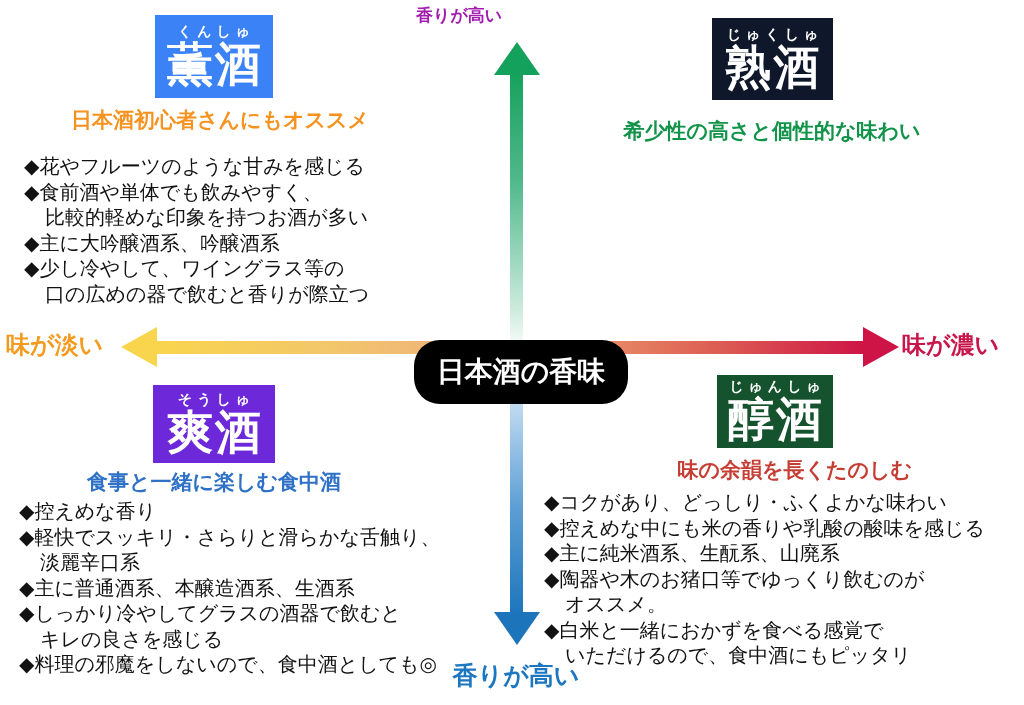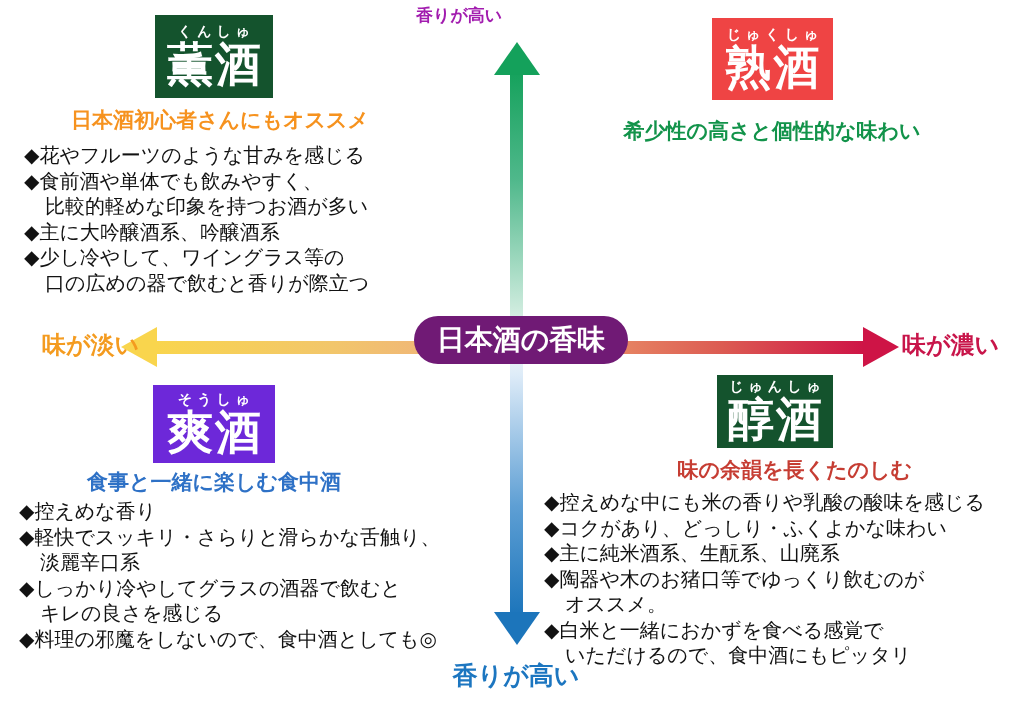--- a/index.html
+++ b/index.html
@@ -11,50 +11,50 @@
     background:linear-gradient(180deg,#14A15B 0%,#4FB88B 20%,#CDEBDD 44%,#F5FAF7 50%,#DDEBF8 56%,#5E9FD4 80%,#1C75BB 100%);}
   .head{position:absolute;width:0;height:0;z-index:1;}
   .head-up{left:494px;top:42px;border-left:23px solid transparent;border-right:23px solid transparent;border-bottom:33px solid #14A15B;}
   .head-down{left:494px;top:612px;border-left:23px solid transparent;border-right:23px solid transparent;border-top:33px solid #1C75BB;}
   .h-shaft{position:absolute;left:156px;top:341px;width:708px;height:13px;z-index:1;
     background:linear-gradient(90deg,#F9D54D 0%,#F2C66B 25%,#EFAF7D 45%,#E98E67 62%,#DC5B52 80%,#CE1446 100%);}
   .head-left{left:121px;top:327px;border-top:20px solid transparent;border-bottom:20px solid transparent;border-right:36px solid #F9D54D;}
   .head-right{left:863px;top:327px;border-top:20px solid transparent;border-bottom:20px solid transparent;border-left:36px solid #CE1446;}
 
   
-  .pill{position:absolute;left:414px;top:316px;width:214px;height:48px;border-radius:26px;
-    background:#701a75;color:#fff;font-size:28px;font-weight:bold;display:flex;align-items:center;justify-content:center;z-index:2;}
+  .pill{position:absolute;left:414px;top:340px;width:214px;height:64px;border-radius:26px;
+    background:#000000;color:#fff;font-size:28px;font-weight:bold;display:flex;align-items:center;justify-content:center;z-index:2;}
 
   
   .axis{position:absolute;font-weight:bold;z-index:2;}
   .axis-top{left:416px;top:4px;width:200px;text-align:left;font-size:17px;color:#a21caf;}
   .axis-bottom{left:416px;top:659px;width:200px;text-align:center;font-size:25px;color:#1C76C0;}
-  .axis-left{left:6px;top:329px;width:132px;font-size:24px;color:#F49B1F;margin-left:36px;}
+  .axis-left{left:6px;top:329px;width:132px;font-size:24px;color:#F49B1F;}
   .axis-right{left:902px;top:329px;width:120px;font-size:24px;color:#C8154A;}
 
   
   .badge{position:absolute;display:flex;flex-direction:column;align-items:center;justify-content:center;color:#fff;z-index:3;}
   .badge .furi{font-size:14px;font-weight:bold;letter-spacing:5px;padding-left:5px;line-height:1.2;}
   .badge .kanji{font-size:46px;font-weight:bold;letter-spacing:2px;padding-left:2px;line-height:1.08;}
-  .badge-kunshu{left:155px;top:15px;width:118px;height:83px;background:#14532d;}
-  .badge-jukushu{left:712px;top:18px;width:121px;height:82px;background:#ef4444;}
+  .badge-kunshu{left:155px;top:15px;width:118px;height:83px;background:#3b82f6;}
+  .badge-jukushu{left:712px;top:18px;width:121px;height:82px;background:#0f172a;}
   .badge-soshu{left:153px;top:385px;width:122px;height:78px;background:#6d28d9;}
   .badge-junshu{left:717px;top:375px;width:116px;height:73px;background:#14532d;}
 
   
   .subtitle{position:absolute;font-weight:bold;font-size:21px;text-align:center;z-index:3;}
   .sub-kunshu{left:28px;top:106px;width:384px;color:#F6921E;}
   .sub-jukushu{left:588px;top:108px;width:368px;color:#12934A;margin-top:9px;}
   .sub-soshu{left:58px;top:468px;width:312px;color:#2E71C6;}
   .sub-junshu{left:640px;top:456px;width:272px;color:#C63D33;text-align:right;}
 
   
   .bullets{position:absolute;z-index:3;color:#121212;}
   .bullet{font-size:20px;line-height:25.5px;white-space:pre-line;text-indent:-1.05em;padding-left:1.05em;}
-  .bl-kunshu{left:24px;top:143px;width:452px;}
+  .bl-kunshu{left:24px;top:154px;width:452px;}
   .bl-jukushu{left:544px;top:143px;width:480px;}
   .bl-soshu{left:19px;top:499px;width:478px;}
   .bl-junshu{left:544px;top:490px;width:480px;}
 </style>
 </head>
 <body>
 
 <div id="stage">
 
   <div class="v-shaft"></div>
@@ -93,33 +93,34 @@
 
   <div class="badge badge-soshu">
     <span class="furi">そうしゅ</span>
     <span class="kanji">爽酒</span>
   </div>
   <div class="subtitle sub-soshu">食事と一緒に楽しむ食中酒</div>
   <div class="bullets bl-soshu">
     <div class="bullet">◆控えめな香り</div>
     <div class="bullet">◆軽快でスッキリ・さらりと滑らかな舌触り、
 淡麗辛口系</div>
+    <div class="bullet">◆主に普通酒系、本醸造酒系、生酒系</div>
     <div class="bullet">◆しっかり冷やしてグラスの酒器で飲むと
 キレの良さを感じる</div>
     <div class="bullet">◆料理の邪魔をしないので、食中酒としても◎</div>
   </div>
 
   <div class="badge badge-junshu">
     <span class="furi">じゅんしゅ</span>
     <span class="kanji">醇酒</span>
   </div>
   <div class="subtitle sub-junshu">味の余韻を長くたのしむ</div>
   <div class="bullets bl-junshu">
+    <div class="bullet">◆コクがあり、どっしり・ふくよかな味わい</div>
     <div class="bullet">◆控えめな中にも米の香りや乳酸の酸味を感じる</div>
-    <div class="bullet">◆コクがあり、どっしり・ふくよかな味わい</div>
     <div class="bullet">◆主に純米酒系、生酛系、山廃系</div>
     <div class="bullet">◆陶器や木のお猪口等でゆっくり飲むのが
 オススメ。</div>
     <div class="bullet">◆白米と一緒におかずを食べる感覚で
 いただけるので、食中酒にもピッタリ</div>
   </div>
 
 </div>
 
 </body></html>

